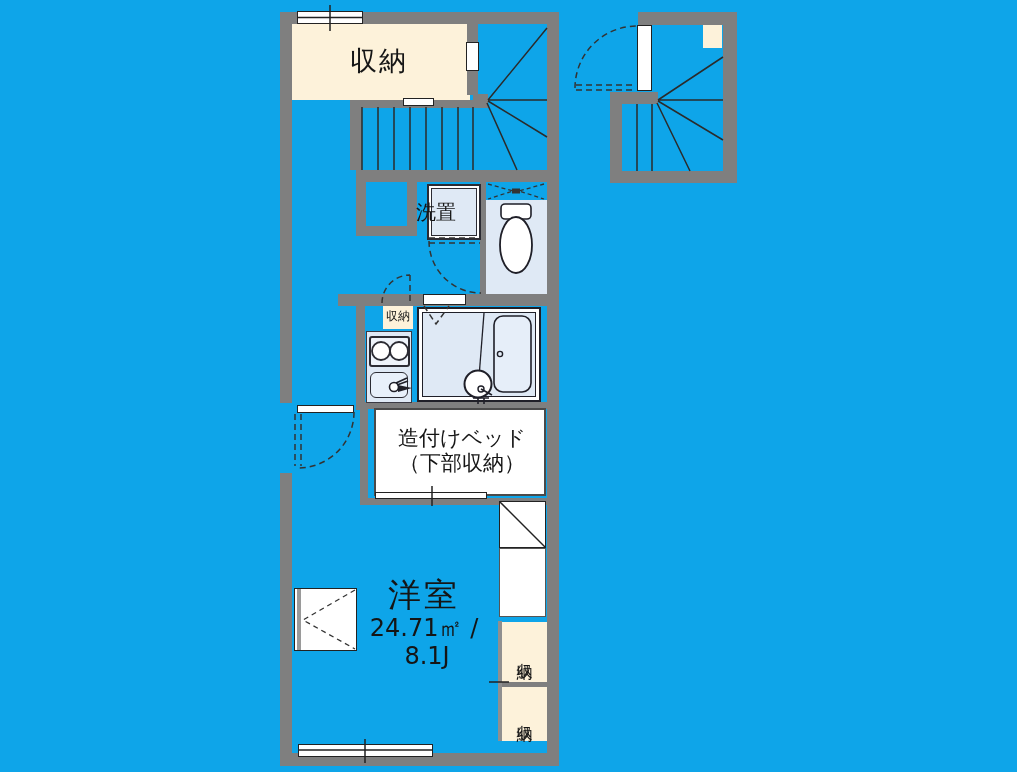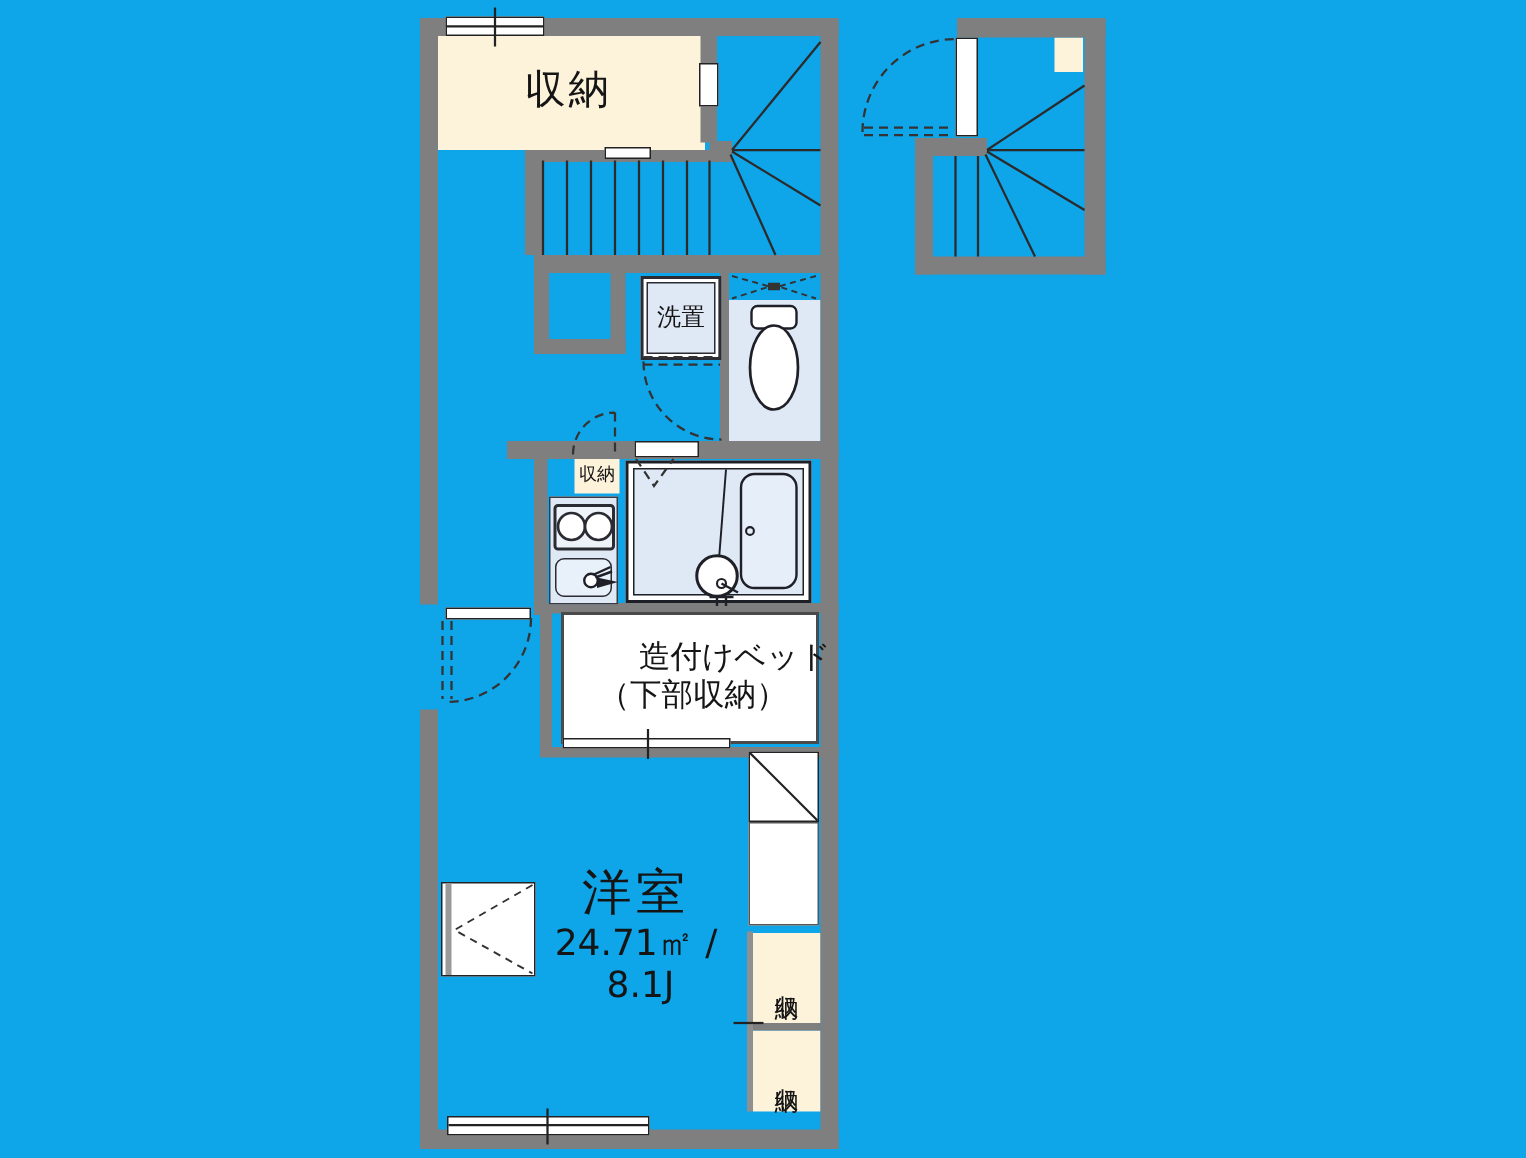--- a/index.html
+++ b/index.html
@@ -130,23 +130,23 @@
       <circle cx="399" cy="351" r="9" stroke-width="1.8"></circle>
     </g>
     <g stroke="#1f1f28" fill="#ffffff">
       <circle cx="394" cy="387" r="4.5" stroke-width="1.6"></circle>
       <path d="M396,383L407,378 M397,385L408,381" stroke-width="1.6" fill="none"></path>
       <path d="M398,385L412,388L398,392Z" fill="#1f1f28" stroke="none"></path>
     </g>
   </svg>
 
   <div class="lbl" style="left:379px;top:61px;font-size:27px;letter-spacing:2px;">収納</div>
-  <div class="lbl" style="left:454px;top:212px;font-size:16px;">洗置</div>
+  <div class="lbl" style="left:436px;top:212px;font-size:20px;">洗置</div>
   <div class="lbl" style="left:398px;top:316px;font-size:12px;">収納</div>
-  <div class="lbl" style="left:462px;top:438px;font-size:21px;margin-left:28px;">造付けベッド</div>
+  <div class="lbl" style="left:462px;top:438px;font-size:21px;">造付けベッド</div>
   <div class="lbl" style="left:462px;top:463px;font-size:21px;">（下部収納）</div>
   <div class="lbl" style="left:424px;top:595px;font-size:33px;letter-spacing:3px;">洋室</div>
   <div class="lbl" style="left:424px;top:629px;font-size:24px;">24.71㎡ /</div>
   <div class="lbl" style="left:427px;top:657px;font-size:24px;">8.1J</div>
   <div class="lbl vtext" style="left:524px;top:652px;font-size:16px;">収納</div>
   <div class="lbl vtext" style="left:524px;top:714px;font-size:16px;">収納</div>
 
 </div>
 
 </body></html>

